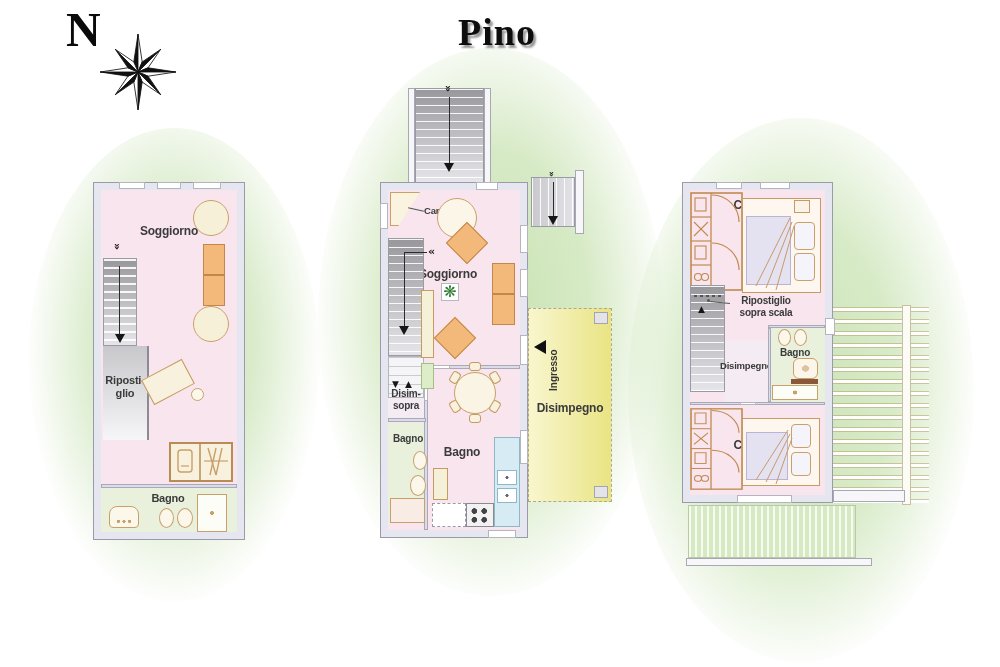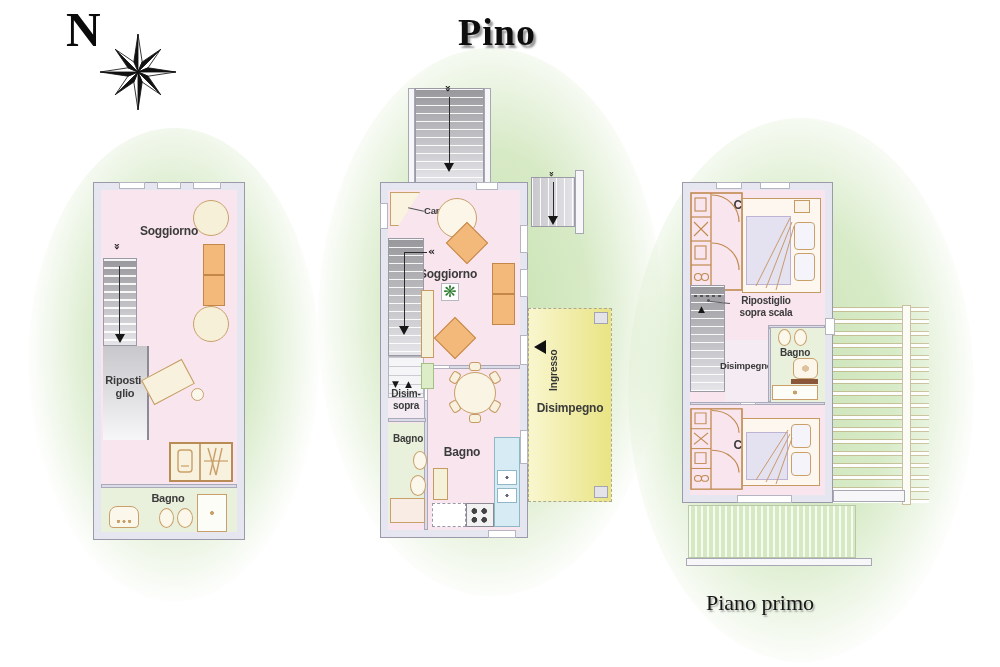--- a/index.html
+++ b/index.html
@@ -334,14 +334,13 @@
     <div class="abs" style="left:109px;top:242px;width:20px;height:24px;background:#f6f4fb;border:1px solid #c9a06a;border-radius:4px;box-sizing:border-box;"></div>
     <div class="abs" style="left:109px;top:270px;width:20px;height:24px;background:#f6f4fb;border:1px solid #c9a06a;border-radius:4px;box-sizing:border-box;"></div>
     <svg class="abs" style="left:60px;top:236px;" width="78" height="68" viewBox="0 0 78 68">
       <path d="M46 12 L14 62 M48 16 L24 64 M50 20 L34 66" fill="none" stroke="#c9996a" stroke-width="1"></path>
     </svg>
 
     <div class="vslats" style="left:6px;top:323px;width:168px;height:53px;"></div>
     <div class="rail" style="left:4px;top:376px;width:186px;height:8px;"></div>
   </div>
 
-  <div class="caption" style="left:685px;top:590px;width:150px;">Piano primo</div>
 </div>
 
 </body></html>

